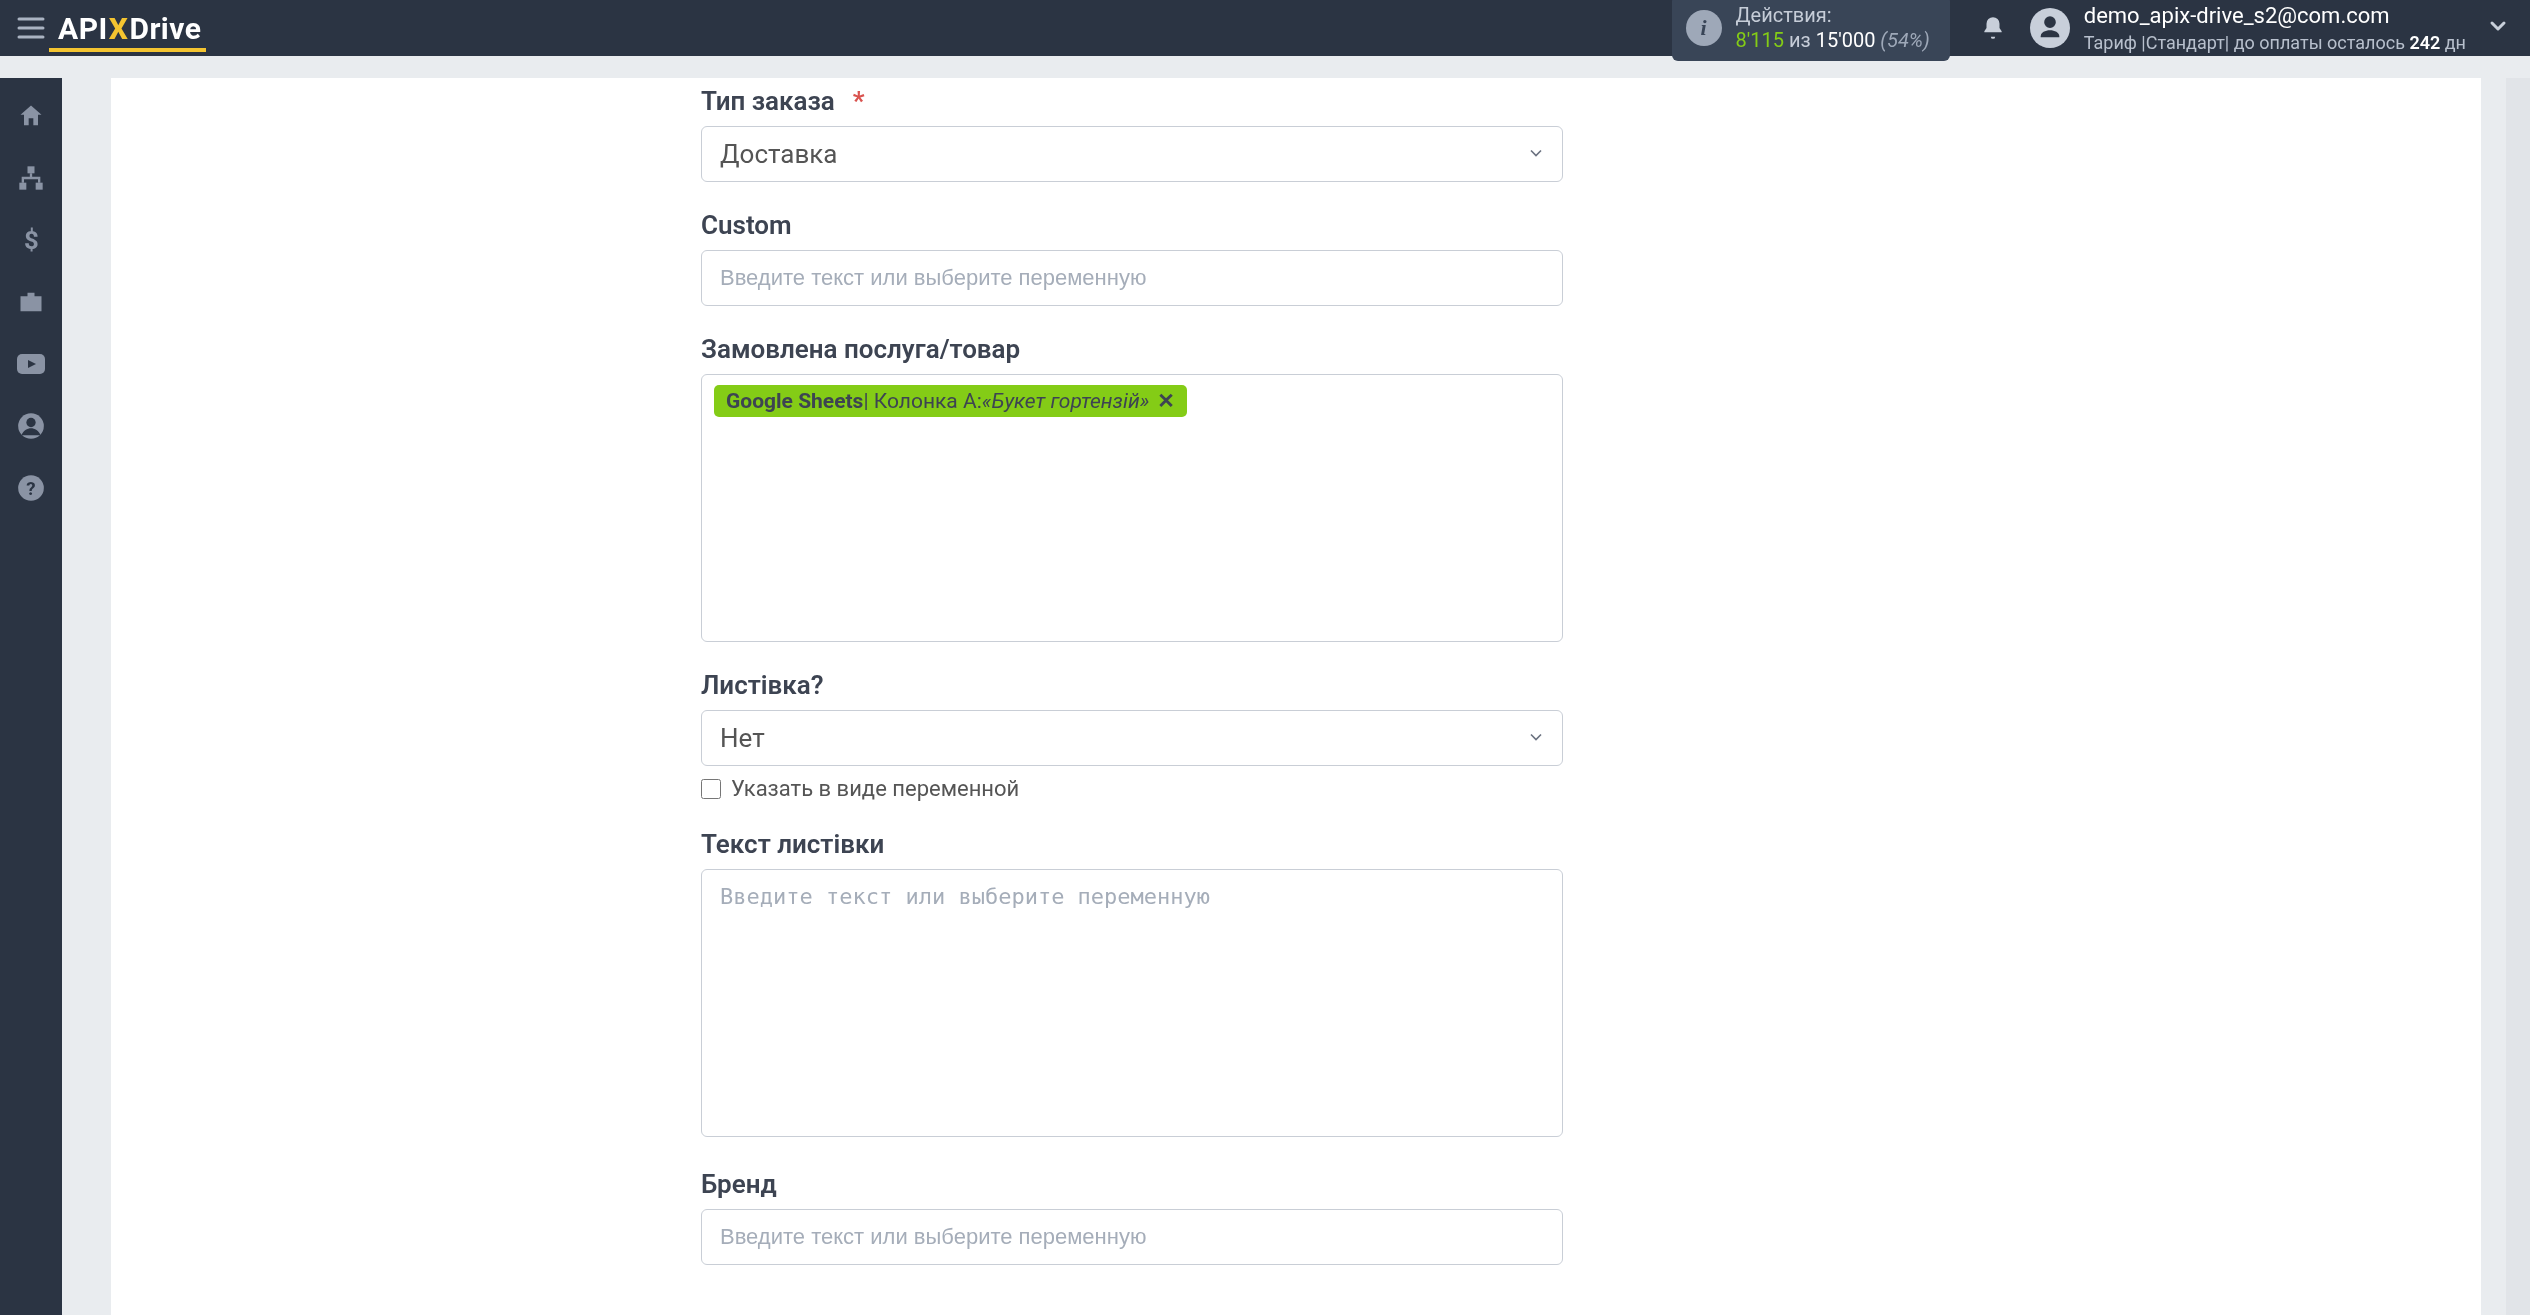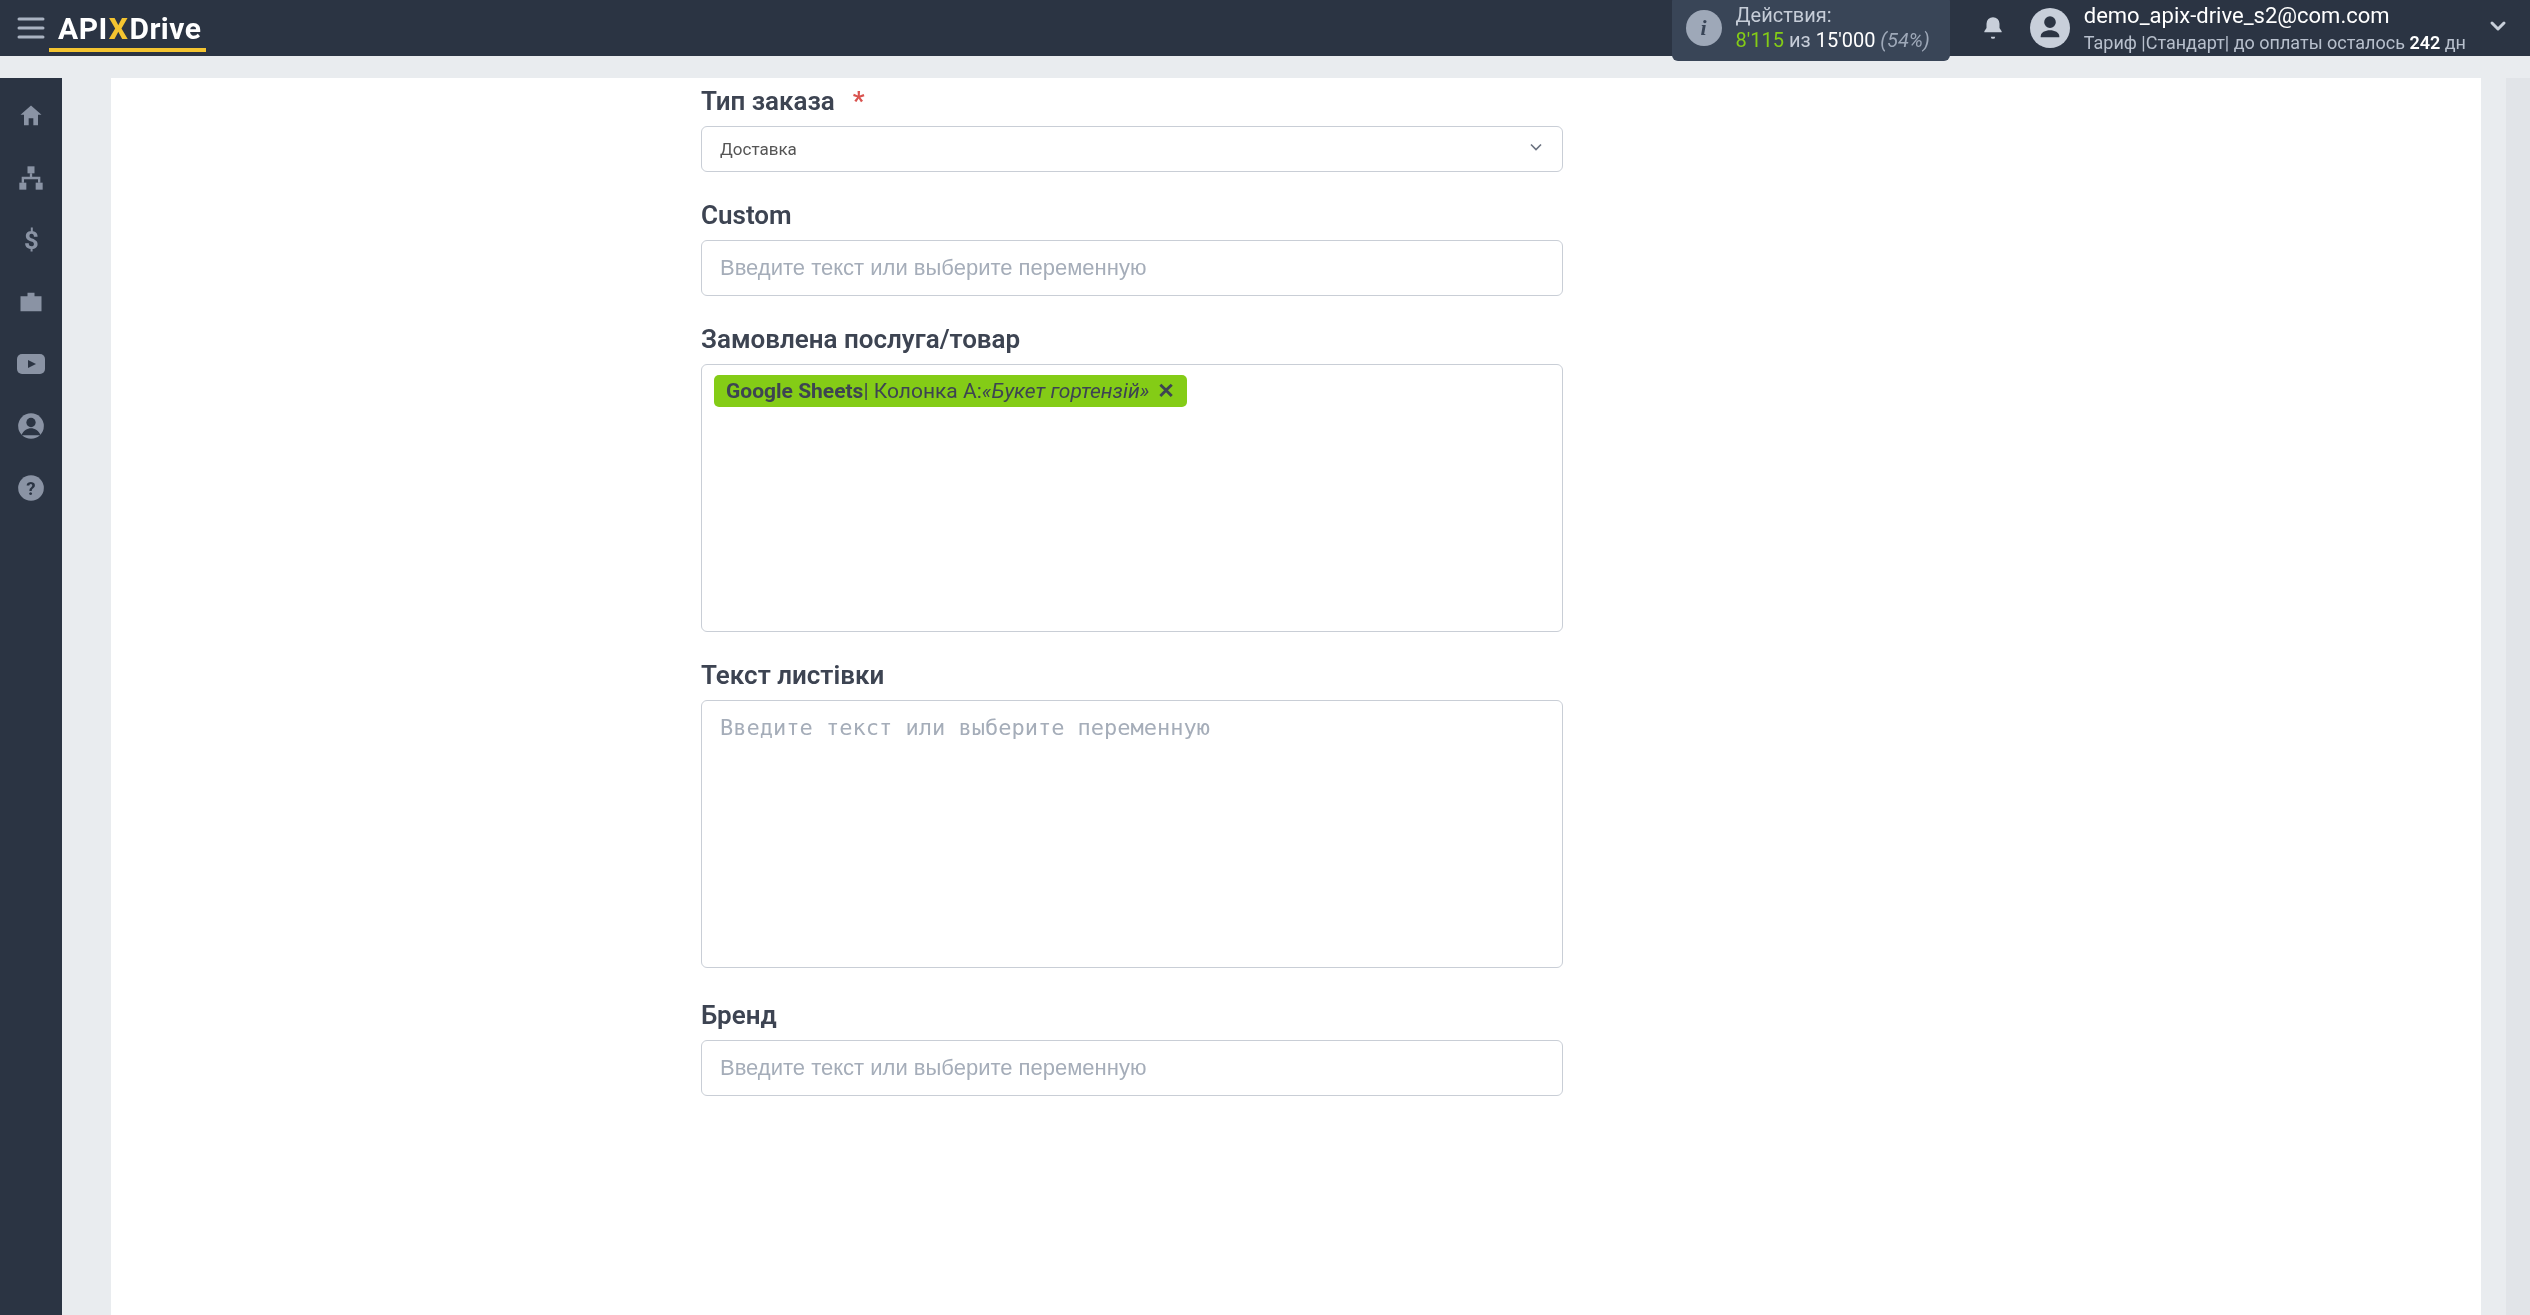--- a/index.html
+++ b/index.html
@@ -64,21 +64,21 @@
   .field { margin-bottom:28px; }
   .flabel { font-size:26px; font-weight:600; color:#3d4452; margin-bottom:10px; display:flex; align-items:center; gap:18px; }
   .flabel .req { color:#d9534f; font-weight:700; }
   .control {
     width:100%; border:1px solid #c9ced6; border-radius:6px; background:#fff;
     font-size:22px; color:#555; padding:14px 18px;
   }
   .control::placeholder { color:#a5adb9; }
   .select {
     position:relative; width:100%; border:1px solid #c9ced6; border-radius:6px; background:#fff;
-    padding:12px 50px 12px 18px; font-size:17px; color:#555; cursor:pointer;
+    padding:12px 50px 12px 18px; font-size:26px; color:#555; cursor:pointer;
   }
   .select .chev { position:absolute; right:16px; top:50%; transform:translateY(-50%); pointer-events:none; }
   .chev svg { stroke:#6b7280; }
 
   .tagbox {
     width:100%; min-height:268px; border:1px solid #c9ced6; border-radius:6px; background:#fff;
     padding:10px 12px;
   }
   .tag {
     display:inline-flex; align-items:center; background:#84cc16; border-radius:5px;
@@ -230,20 +230,35 @@
         <div class="tagbox">
           <span class="tag">
             <span class="bold">Google Sheets</span>
               <span> | Колонка A: </span>
               <span class="ital">«Букет гортензій»</span>
             <span class="tclose">✕</span>
           </span>
         </div>
       </div>
 
+      <div class="field">
+        <div class="flabel">
+            <span>Листівка?</span>
+          </div>
+        <div class="select">
+          <span>Нет</span>
+          <span class="chev"><svg width="20" height="20" viewBox="0 0 24 24" fill="none" stroke-width="2">
+                <polyline points="6 9 12 15 18 9"></polyline>
+              </svg></span>
+        </div>
+        <label class="checkbox-row">
+          <input type="checkbox" style="">
+          <span>Указать в виде переменной</span>
+        </label>
+      </div>
 
       <div class="field">
         <div class="flabel">
             <span>Текст листівки</span>
           </div>
         <textarea class="bigtext" placeholder="Введите текст или выберите переменную" style=""></textarea>
       </div>
 
       <div class="field">
         <div class="flabel">

